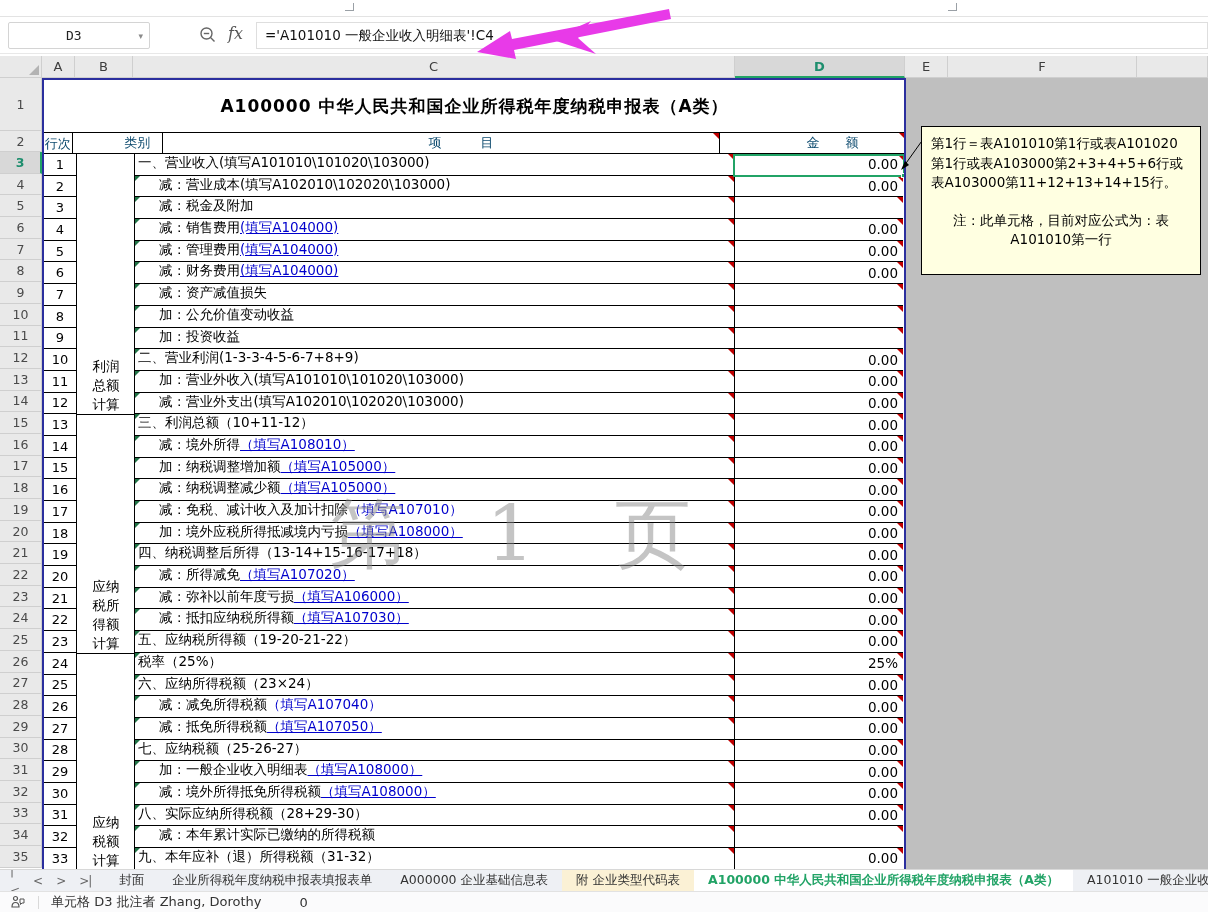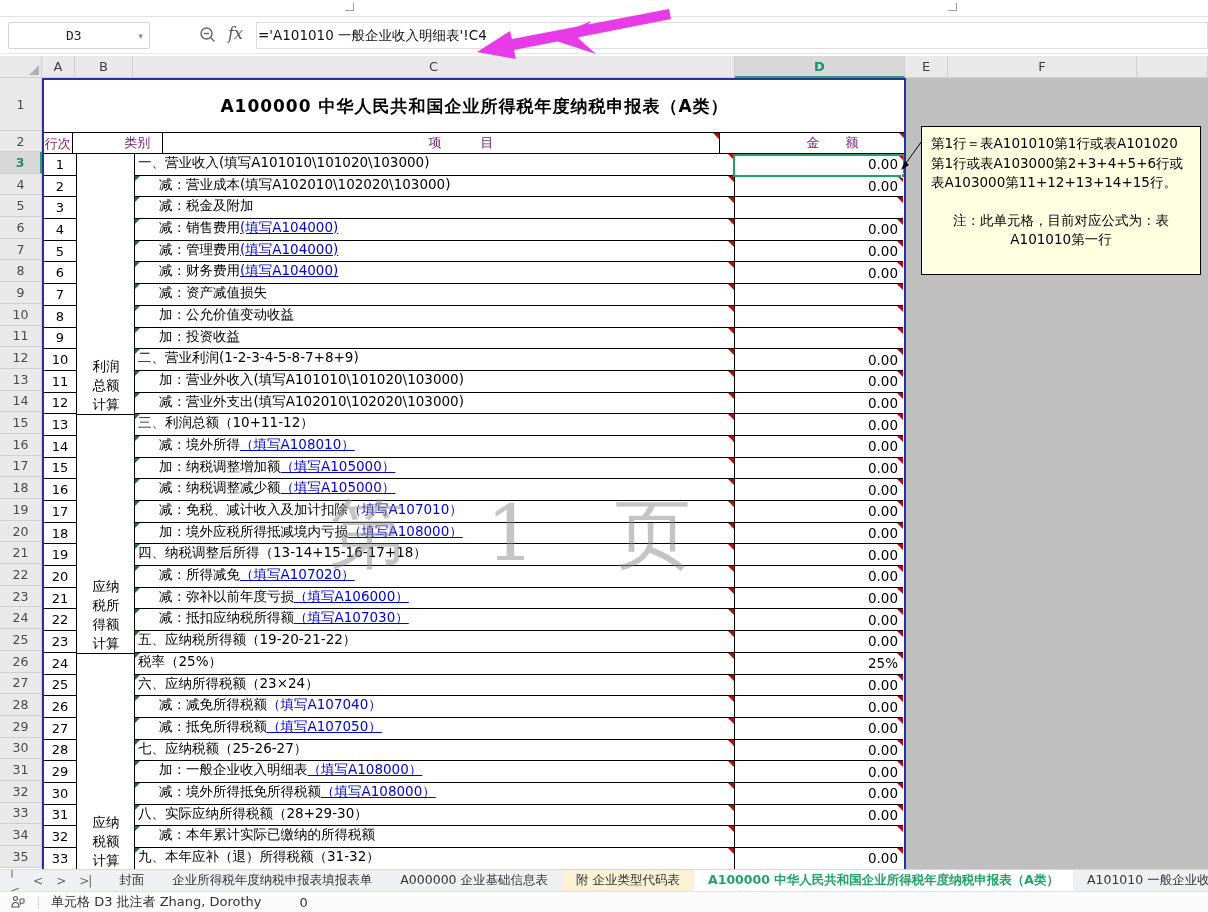--- a/index.html
+++ b/index.html
@@ -15,21 +15,21 @@
   .formula-bar { position:absolute; left:0; top:16px; width:1208px; height:38px; background:#fff;
                  border-top:1px solid #e3e3e3; border-bottom:1px solid #e8e8e8; }
   .namebox { position:absolute; left:8px; top:5px; width:142px; height:27px; border:1px solid #d4d4d4;
              border-radius:2px; background:#fff; display:flex; align-items:center; }
   .namebox .nb-text { flex:1; text-align:center; font-size:13px; color:#222; font-family:"DejaVu Sans Mono",monospace; }
   .namebox .caret { color:#8a8a8a; font-size:9px; padding-right:6px; }
   .zoom-icon { position:absolute; left:199px; top:9px; }
   .fx-label { position:absolute; left:228px; top:7px; font-family:"DejaVu Serif",serif; font-style:italic;
               font-size:16px; color:#555; }
   .formula-input { position:absolute; left:256px; top:5px; width:952px; height:27px; border:1px solid #dedede;
-                   background:#fff; font-size:13.5px; color:#111; line-height:25px; padding-left:1px;
+                   background:#fff; font-size:13.5px; color:#111; line-height:25px; padding-left:8px;
                    font-family:"DejaVu Sans","Liberation Sans",sans-serif; white-space:nowrap; overflow:hidden; }
   .arrow-annotation { position:absolute; left:385px; top:8px; pointer-events:none; z-index:60; }
 
   
   .col-headers { position:absolute; left:0; top:56px; width:1208px; height:22px; display:flex; background:#e9e9e9; }
   .corner-cell { position:relative; width:42px; height:22px; background:#e9e9e9; border-right:1px solid #cfcfcf; border-bottom:1px solid #cfcfcf; }
   .corner-cell .tri { position:absolute; right:2px; bottom:2px; width:0; height:0;
                       border-left:10px solid transparent; border-bottom:10px solid #b3b3b3; }
   .col-h { position:relative; height:22px; font-size:13px; color:#3d3d3d; text-align:center; line-height:21px;
            border-right:1px solid #cfcfcf; border-bottom:1px solid #cfcfcf; background:#e9e9e9; }
@@ -44,21 +44,21 @@
 
   
   .gray-canvas { position:absolute; left:905px; top:78px; width:303px; height:791px; background:#bfbfbf; }
   .page-border-right { position:absolute; left:904px; top:78px; width:2px; height:791px; background:#2b2f9e; z-index:5; }
 
   
   .sheet-table { position:absolute; left:42px; top:78px; width:863px; height:792px; background:#fff;
                  border-left:2px solid #2b2f9e; border-top:2px solid #2b2f9e; z-index:2; }
   .t-title { height:53px; border-bottom:1px solid #000; display:flex; align-items:center; justify-content:center;
              font-size:17px; font-weight:bold; color:#000; letter-spacing:1px; }
-  .t-head { display:flex; height:21px; border-bottom:1px solid #000; font-size:13px; color:#701a75;gap:40px; }
+  .t-head { display:flex; height:21px; border-bottom:1px solid #000; font-size:13px; color:#0c4a6e;gap:40px; }
   .t-head > div { border-right:1px solid #000; display:flex; align-items:center; justify-content:center; position:relative; }
   .t-head > div:last-child { border-right:none; }
   .t-row { display:flex; height:21.7px; font-size:13.5px; color:#000; }
   .cA { width:33px; border-right:1px solid #000; border-bottom:1px solid #000;
         display:flex; align-items:center; justify-content:center; font-size:13px; }
   .cB { width:58px; border-right:1px solid #000; }
   .cC { width:600px; border-right:1px solid #000; border-bottom:1px solid #000; position:relative;
         display:flex; align-items:flex-start; white-space:nowrap; overflow:hidden; padding-left:3px; }
   .cC.ind { padding-left:24px; }
   .cD { width:168px; border-bottom:1px solid #000; position:relative; display:flex; align-items:center;
@@ -322,21 +322,21 @@
           </div>
           <div class="cD">
             <span></span>
             <span class="red-tri"></span>
           </div>
         </div>
         <div class="t-row">
           <div class="cA">10</div>
           <div class="cB"></div>
           <div class="cC">
-            <span>二、营业利润(1-2-3-4-5-8-7+8+9)</span>
+            <span>二、营业利润(1-3-3-4-5-6-7+8+9)</span>
             <span class="green-tri"></span>
             <span class="red-tri"></span>
           </div>
           <div class="cD">
             <span>0.00</span>
             <span class="red-tri"></span>
           </div>
         </div>
         <div class="t-row">
           <div class="cA">11</div>

